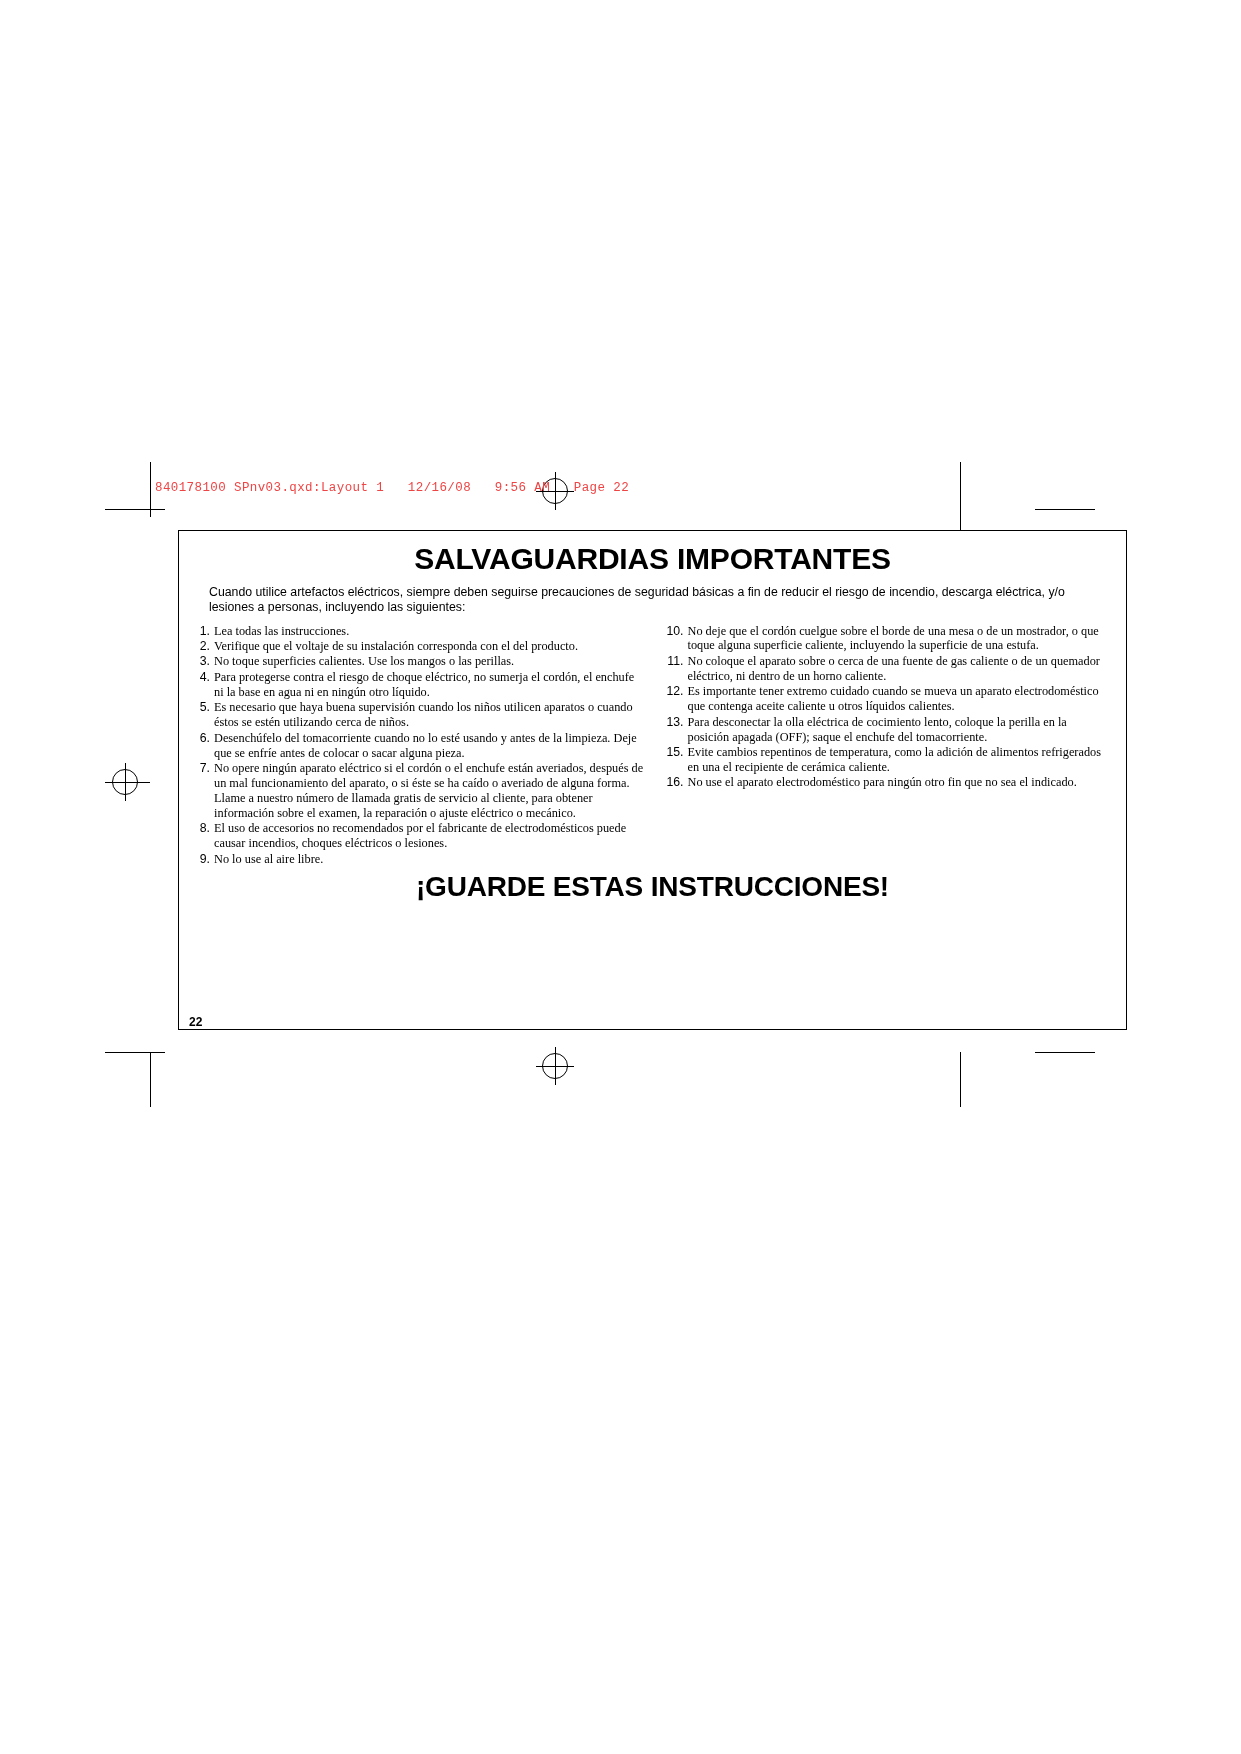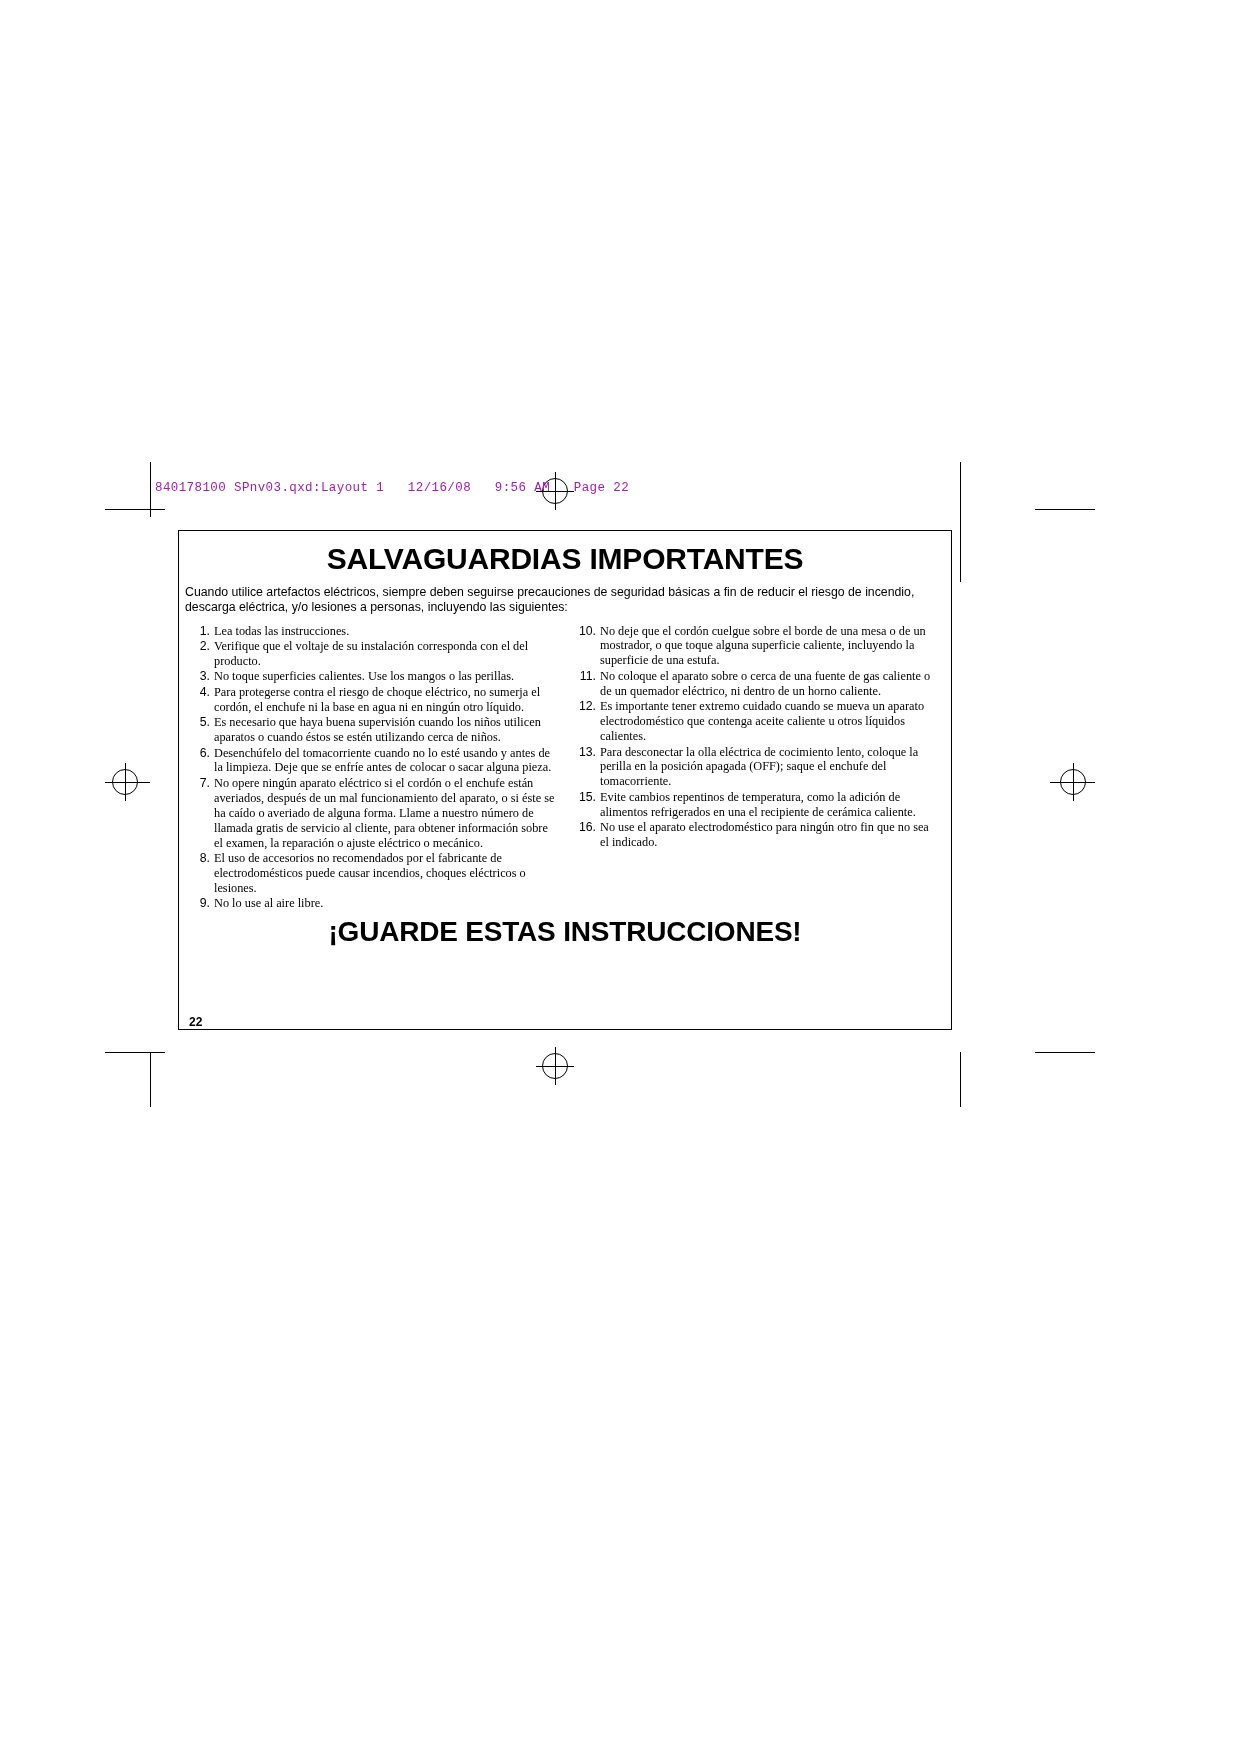--- a/index.html
+++ b/index.html
@@ -52,48 +52,48 @@
 
   
   .slug {
     position: absolute;
     left: 155px;
     top: 481px;
     font-family: "Liberation Mono", monospace;
     font-size: 12.5px;
     letter-spacing: 0.4px;
     white-space: pre;
-    color: #a21caf;
+    color: #ef4444;
   }
 
   
   .page-box {
     position: absolute;
     left: 178px;
     top: 530px;
-    width: 774px;
+    width: 949px;
     height: 500px;
     border: 1.5px solid #000;
     box-sizing: border-box;
     background: #fff;
   }
 
   .title {
     text-align: center;
     font-size: 30px;
     font-weight: bold;
     letter-spacing: -0.2px;
     margin: 12px 0 0 0;
     line-height: 1.05;
   }
 
   .intro {
     font-size: 12.3px;
     line-height: 1.22;
-    margin: 10px 18px 0 6px;
+    margin: 10px 18px 0 30px;
     text-align: left;
   }
 
   .columns {
     display: flex;
     margin: 9px 16px 0 16px;
     gap: 18px;
   }
   .col {
     flex: 1 1 0;

